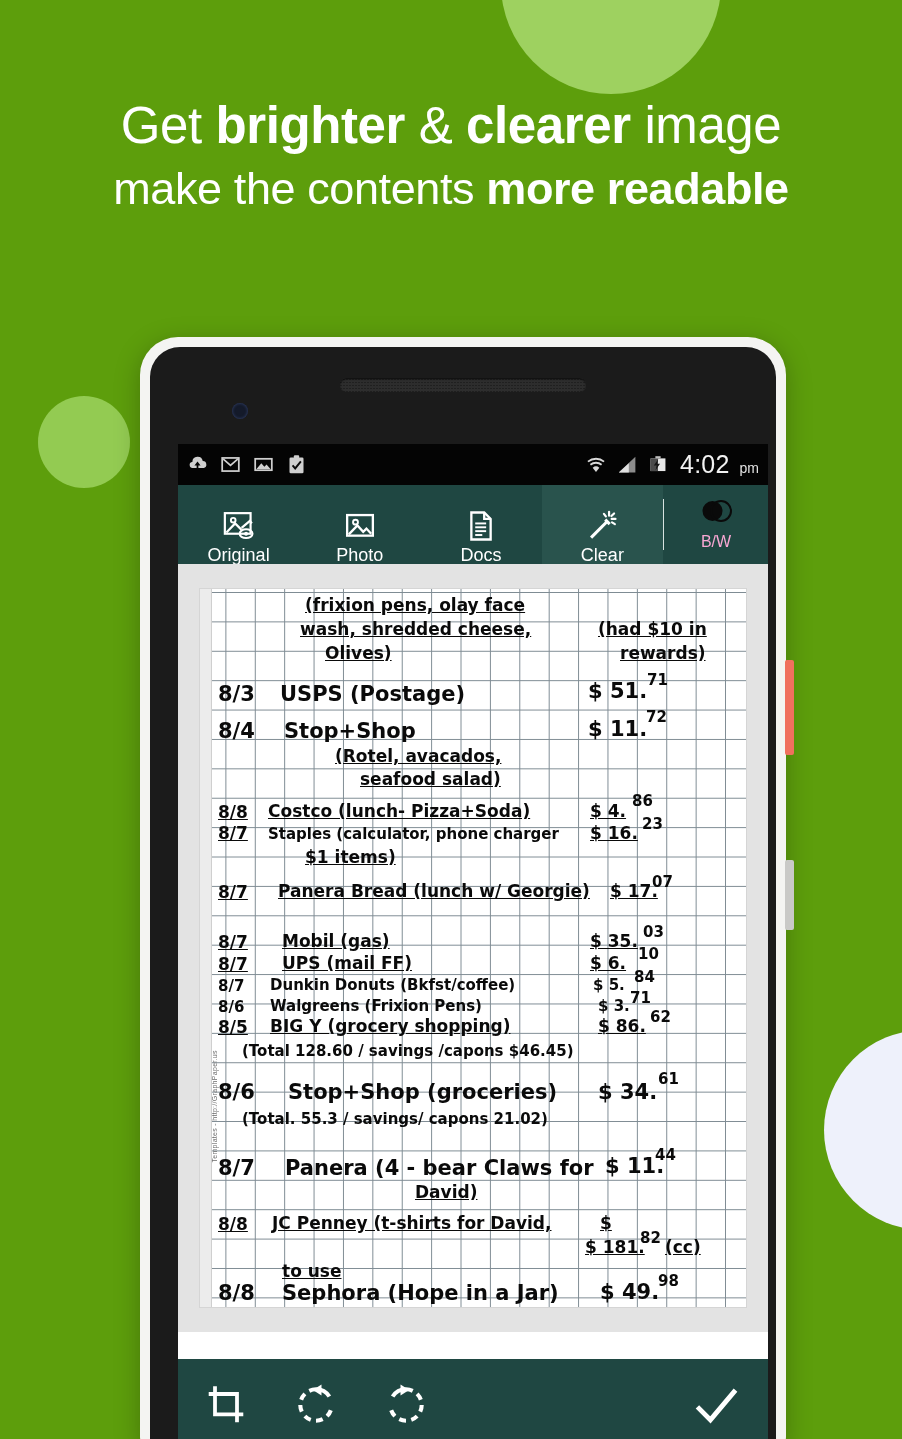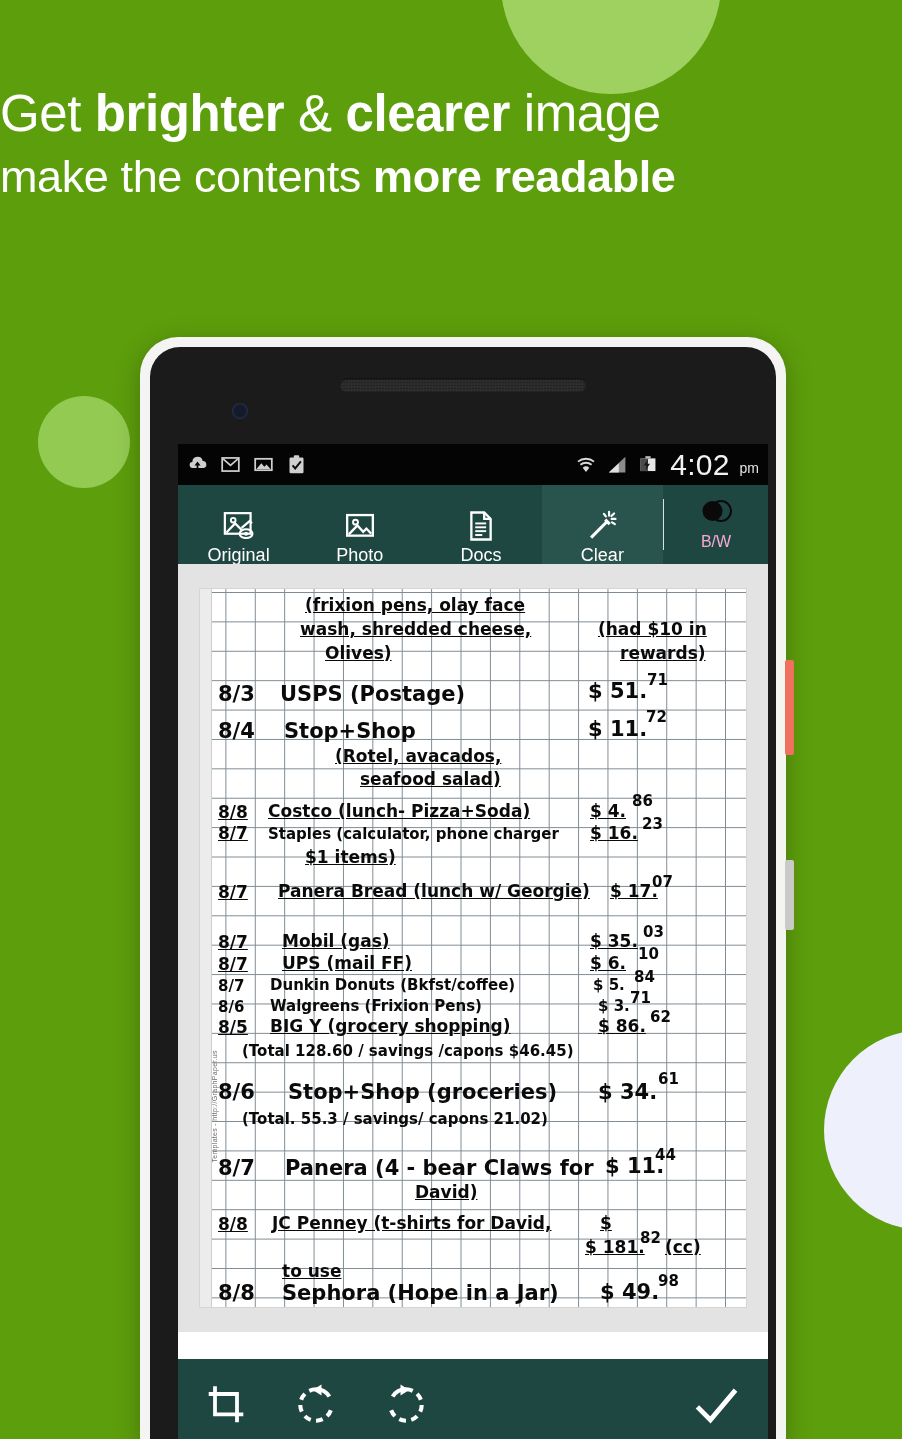--- a/index.html
+++ b/index.html
@@ -10,21 +10,21 @@
   }
 
   
   .blob{position:absolute;border-radius:50%;}
   #blob-top{width:220px;height:220px;left:501px;top:-126px;background:#9ed160;}
   #blob-left{width:92px;height:92px;left:38px;top:396px;background:#93cb52;}
   #blob-right{width:200px;height:200px;left:824px;top:1030px;background:#eef1fb;}
 
   
   #headline{
-    position:absolute;left:0;top:80px;width:902px;
+    position:absolute;left:0;top:92px;width:902px;text-align:center;
     color:#ffffff;line-height:1.32;
   }
   #headline .l1{font-size:51px;letter-spacing:-0.4px;white-space:nowrap;}
   #headline .l2{font-size:45px;letter-spacing:-0.4px;white-space:nowrap;}
   #headline b{font-weight:700;}
   #headline span.light{font-weight:300;}
 
   
   #phone{
     position:absolute;left:140px;top:337px;width:646px;height:1110px;
@@ -68,21 +68,21 @@
   }
 
   
   #statusbar{
     height:41px;background:#040404;display:flex;align-items:center;
     padding:0 9px;color:#d9d9d9;
   }
   .sb-left{display:flex;align-items:center;gap:12px;}
   .sb-right{margin-left:auto;display:flex;align-items:center;gap:7px;}
   .sb-ico{width:21px;height:21px;display:block;}
-  #sb-time{font-size:30px;color:#f2f2f2;letter-spacing:.2px;margin-left:3px;}
+  #sb-time{font-size:25px;color:#f2f2f2;letter-spacing:.2px;margin-left:3px;}
   #sb-ampm{font-size:14px;color:#e3e3e3;margin-left:3px;padding-top:7px;}
 
   
   #toolbar{
     height:79px;background:#1f4742;display:flex;align-items:stretch;
   }
   .tool{
     flex:1;display:flex;flex-direction:column;align-items:center;
     justify-content:flex-end;gap:2px;color:#ffffff;cursor:pointer;
   }

